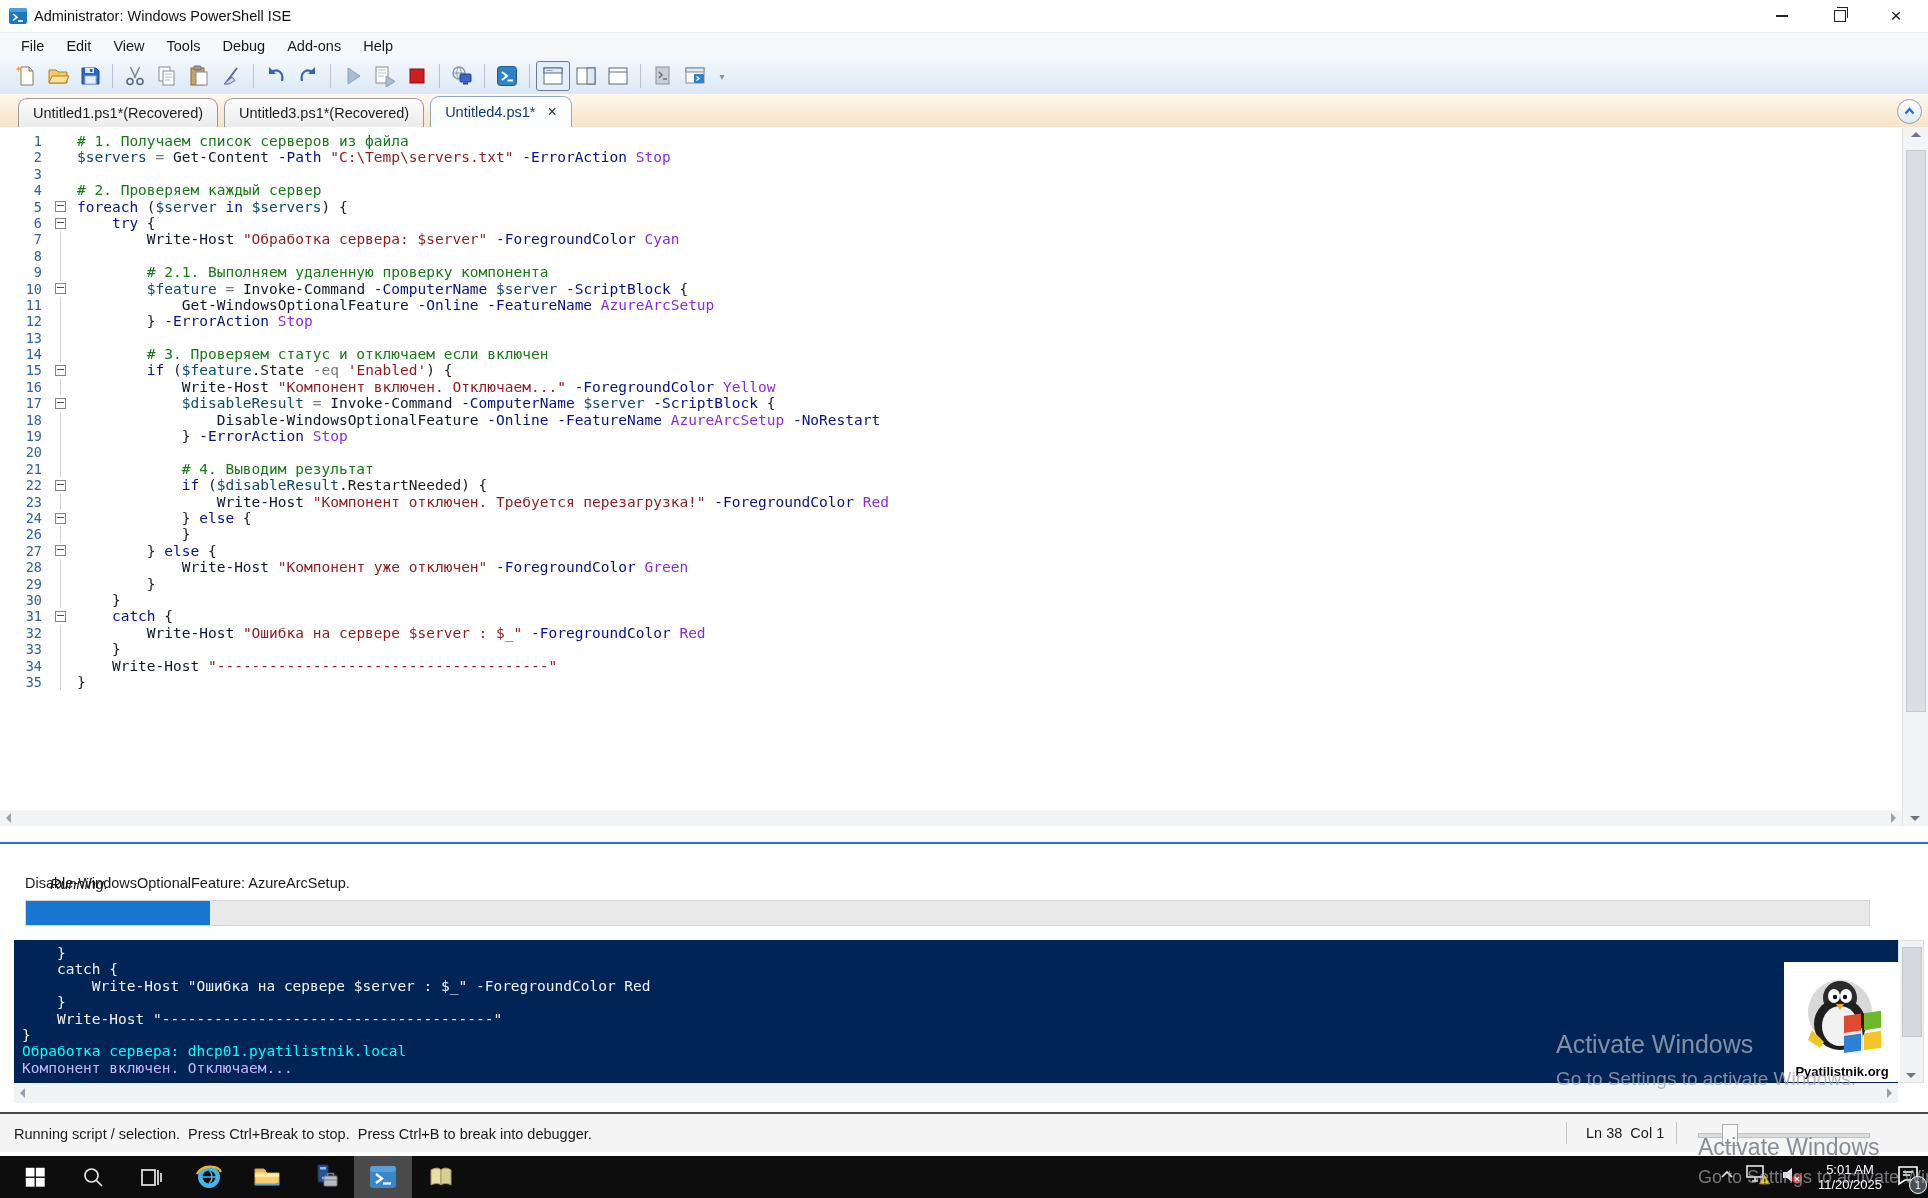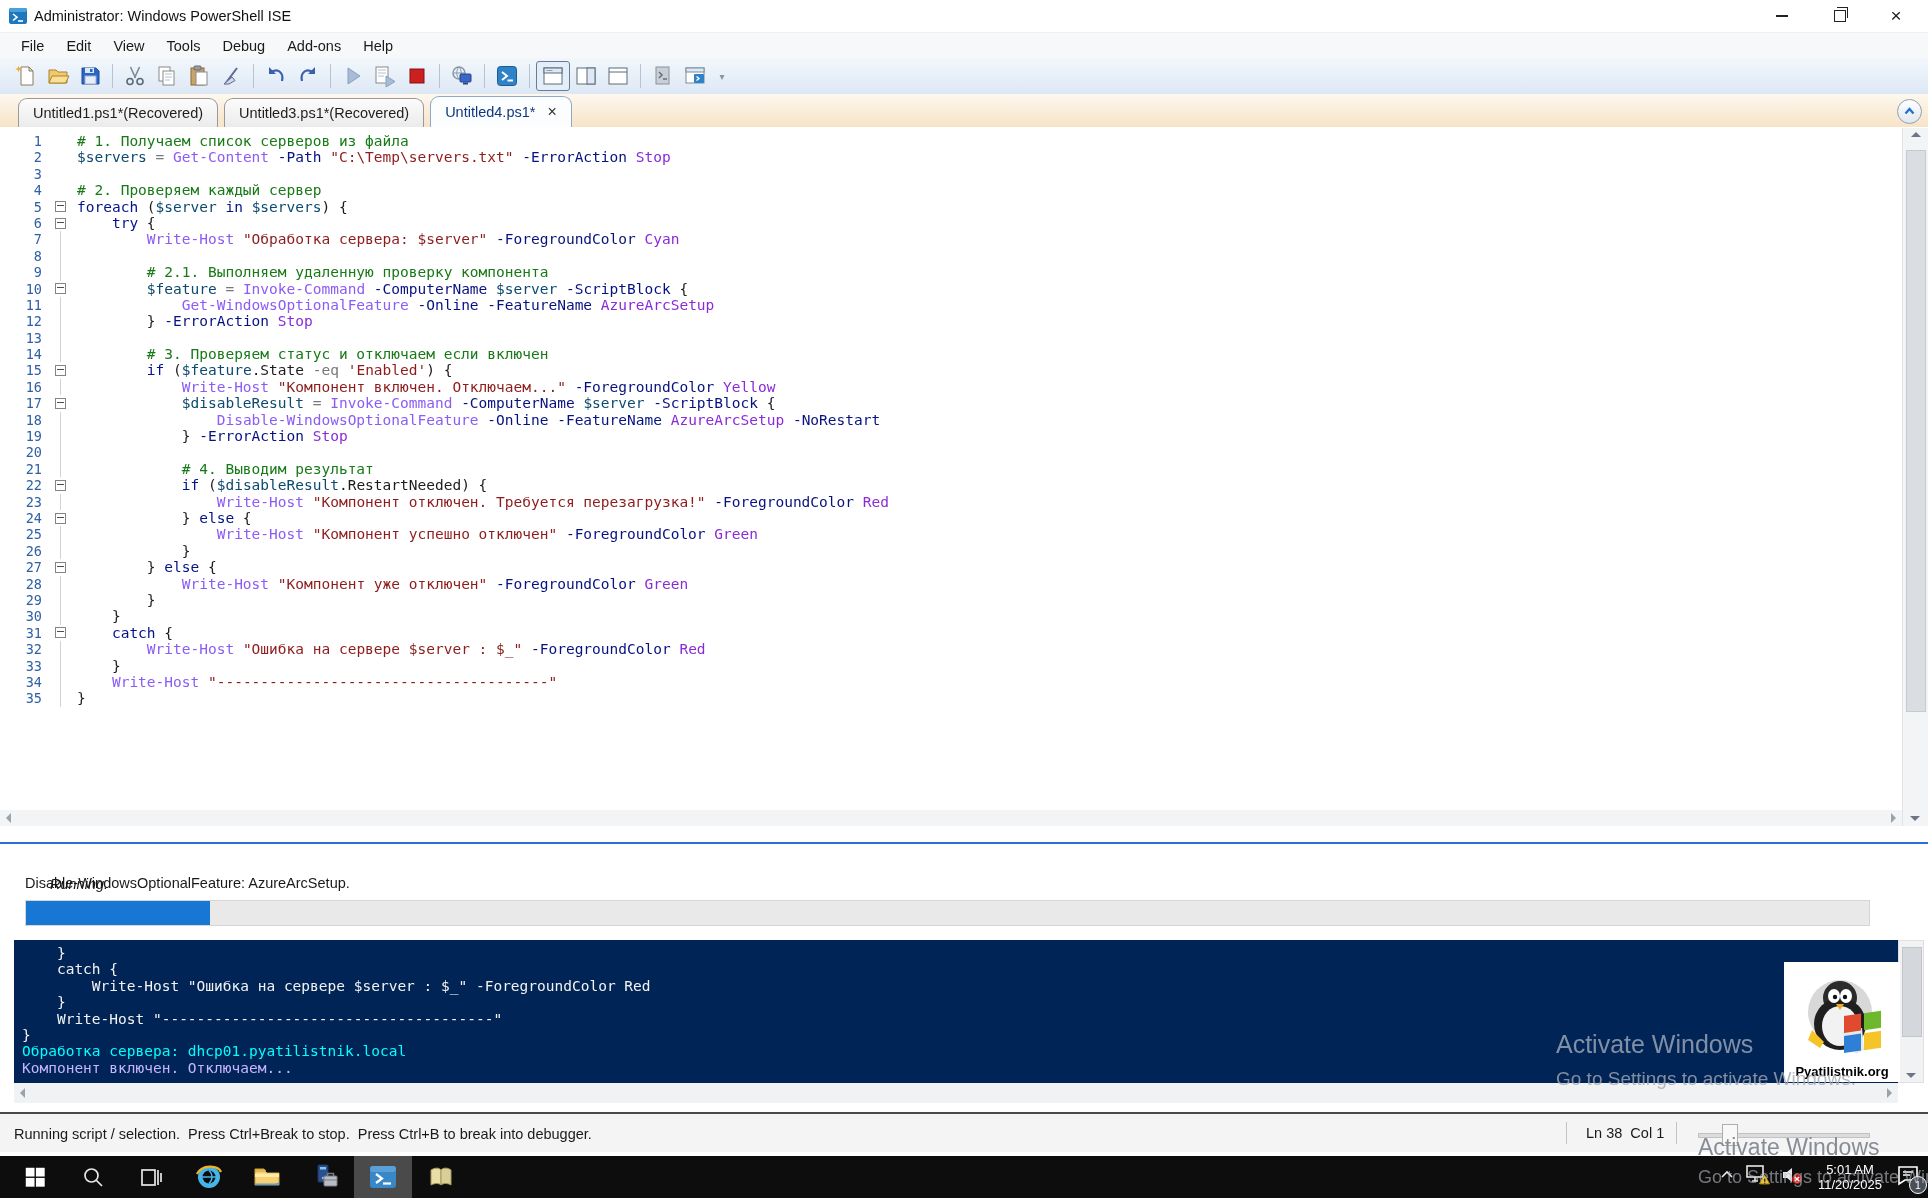--- a/index.html
+++ b/index.html
@@ -30,21 +30,21 @@
   #collapse-btn{position:absolute;left:1897px;top:99px;width:23px;height:23px;border-radius:50%;border:1px solid #93a0ae;background:linear-gradient(#ffffff,#dfe7ee);display:flex;align-items:center;justify-content:center;}
   
   #editor{position:absolute;left:0;top:128px;width:1902px;height:682px;background:#fff;overflow:hidden;padding-top:5px;font-family:"DejaVu Sans Mono",monospace;}
   .codeline{display:flex;height:16.4px;line-height:16.4px;}
   .ln{flex:0 0 42px;text-align:right;padding-right:7px;color:#2f5fa5;font-size:13.5px;}
   .foldcol{flex:0 0 22px;display:flex;align-items:center;justify-content:center;}
   .fbox{display:inline-block;width:9px;height:9px;border:1px solid #848484;background:#fff;position:relative;}
   .fbox::after{content:"";position:absolute;left:1px;right:1px;top:3px;height:1px;background:#4f4f4f;}
   .fguide{width:1px;height:16.4px;background:#d2d2d2;}
   .codetext{white-space:pre;font-size:14.5px;margin-left:6px;}
-  .tk-cm{color:#177a17}.tk-cmd{color:#8b5cf6}.tk-par{color:#071280}.tk-kw{color:#03138b}
+  .tk-cm{color:#177a17}.tk-cmd{color:#0f172a}.tk-par{color:#071280}.tk-kw{color:#03138b}
   .tk-var{color:#0c4a6e}.tk-str{color:#8e1c1c}.tk-arg{color:#8a2bd8}.tk-op{color:#787878}.tk-pl{color:#1c1c1c}
   
   #ed-vscroll{position:absolute;left:1902px;top:128px;width:25px;height:698px;background:#f3f4f6;border-left:1px solid #e3e3e3;}
   #ed-vthumb{position:absolute;left:3px;top:22px;width:18px;height:560px;background:#dadde2;border:1px solid #c6cad0;}
   #ed-hscroll{position:absolute;left:0;top:810px;width:1902px;height:16px;background:#f3f4f6;display:flex;justify-content:space-between;align-items:center;padding:0 6px;box-sizing:border-box;}
   .arr{width:0;height:0;border:5px solid transparent;}
   .arr.up{border-bottom-color:#6d7682;border-top:none;margin:4px auto 0;}
   .arr.down{border-top-color:#6d7682;border-bottom:none;margin:4px auto 0;}
   .arr.left{border-right-color:#9aa2ac;border-left:none;}
   .arr.right{border-left-color:#9aa2ac;border-right:none;}
@@ -431,27 +431,20 @@
           <span class="fguide"></span>
         </span>
         <span class="codetext"><span class="tk-pl">                </span><span class="tk-cmd">Write-Host</span><span class="tk-pl"> </span><span class="tk-str">"Компонент отключен. Требуется перезагрузка!"</span><span class="tk-pl"> </span><span class="tk-par">-ForegroundColor</span><span class="tk-pl"> </span><span class="tk-arg">Red</span></span>
       </div>
       <div class="codeline">
         <span class="ln">24</span>
         <span class="foldcol">
           <span class="fbox"></span>
         </span>
         <span class="codetext"><span class="tk-pl">            } </span><span class="tk-kw">else</span><span class="tk-pl"> {</span></span>
-      </div>
-      <div class="codeline">
-        <span class="ln">25</span>
-        <span class="foldcol">
-          <span class="fguide"></span>
-        </span>
-        <span class="codetext"><span class="tk-pl">                </span><span class="tk-cmd">Write-Host</span><span class="tk-pl"> </span><span class="tk-str">"Компонент успешно отключен"</span><span class="tk-pl"> </span><span class="tk-par">-ForegroundColor</span><span class="tk-pl"> </span><span class="tk-arg">Green</span></span>
       </div>
       <div class="codeline">
         <span class="ln">26</span>
         <span class="foldcol">
           <span class="fguide"></span>
         </span>
         <span class="codetext"><span class="tk-pl">            }</span></span>
       </div>
       <div class="codeline">
         <span class="ln">27</span>

